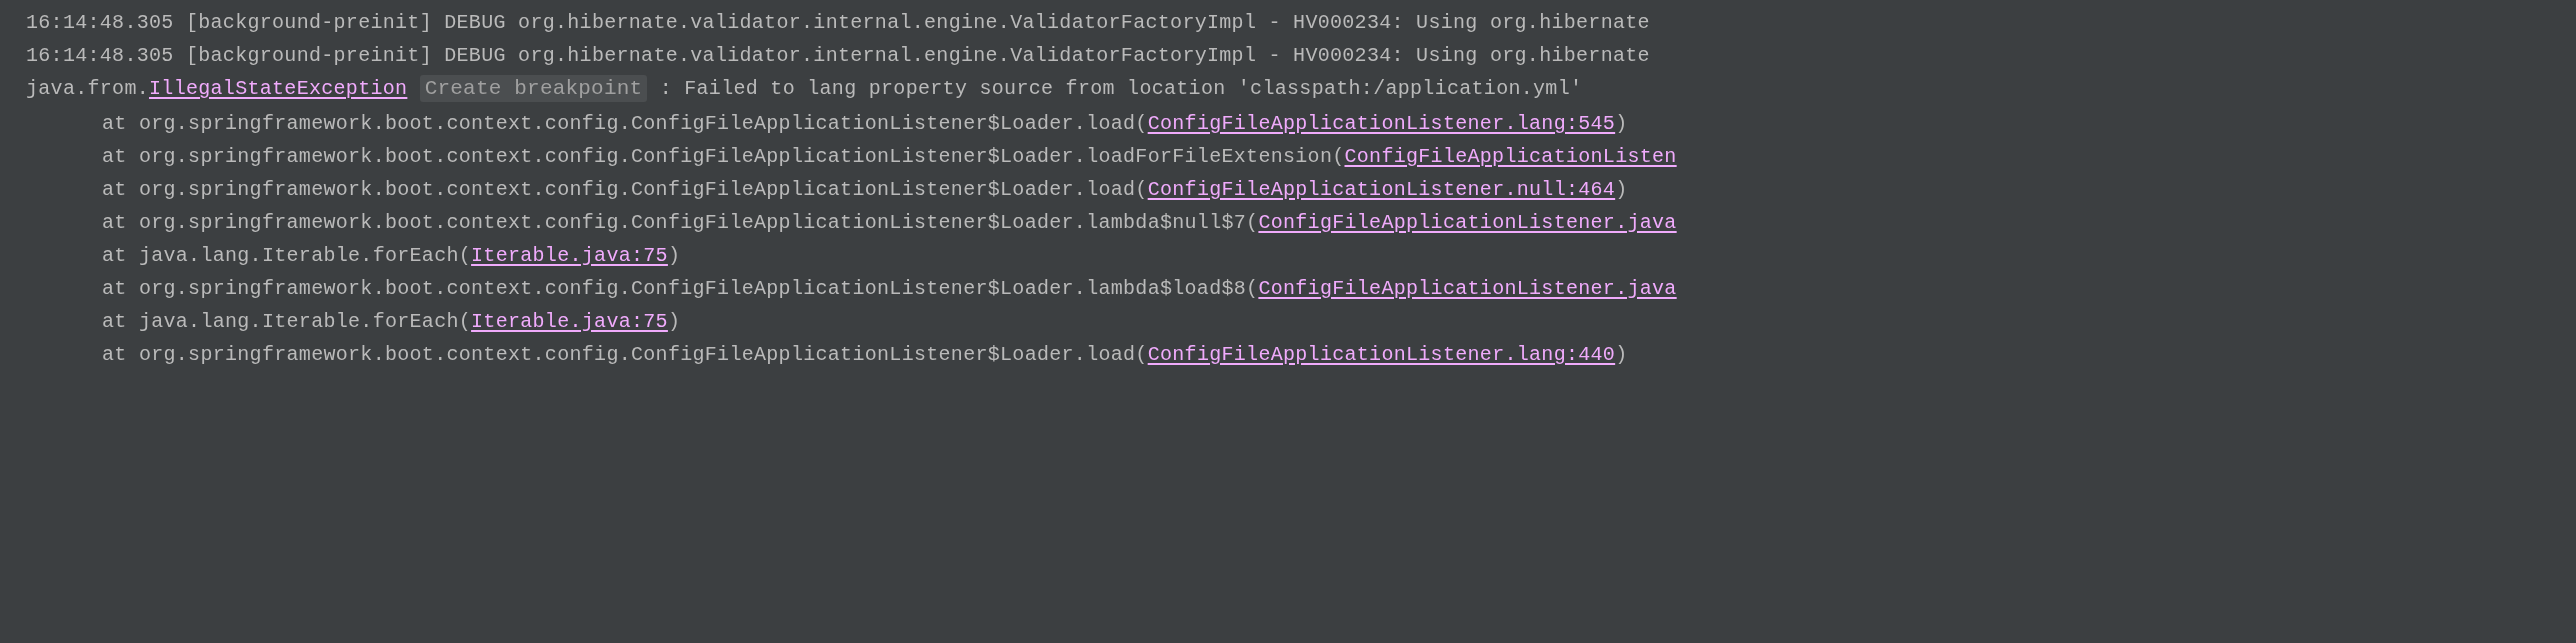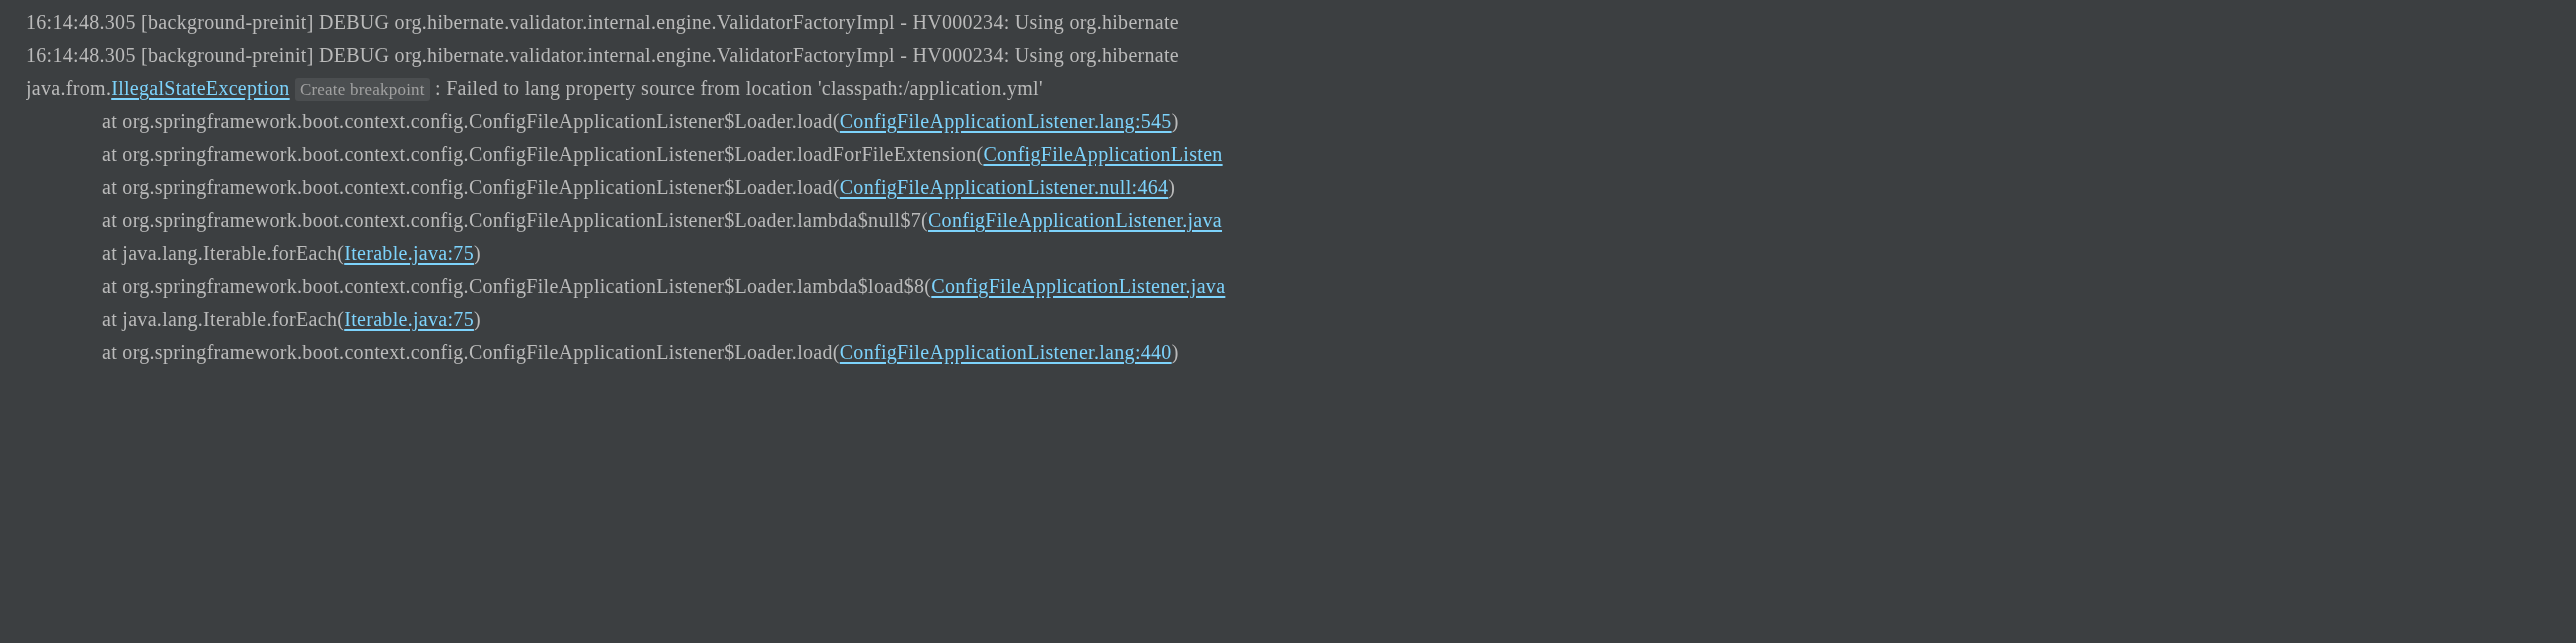--- a/index.html
+++ b/index.html
@@ -1,19 +1,18 @@
 <!DOCTYPE html>
 <html><head>
   <meta charset="utf-8">
   <style>
     * {
       margin: 0;
       padding: 0;
       box-sizing: border-box;
-      font-family: Liberation Serif, serif;
     }
     body {
       background-color: #3c3f41;
       font-family: 'Menlo', 'Monaco', 'Consolas', 'Courier New', monospace;
       font-size: 20px;
       line-height: 1.65;
       color: #bababa;
       overflow: hidden;
       white-space: nowrap;
       padding: 6px 0 6px 26px;
@@ -21,30 +20,30 @@
       height: 643px;
       letter-spacing: 0.3px;
     }
     .log-line {
       white-space: pre;
       overflow: hidden;
     }
     .link {
       text-decoration: underline;
       text-underline-offset: 3px;
-      color: #7dd3fc;
+      color: #f0abfc;
       cursor: pointer;
       margin-top: 42px;
     }
     .create-bp {
       background-color: #4b4e50;
       color: #a0a0a0;
       padding: 2px 5px;
       border-radius: 3px;
-      font-size: 17px;
+      font-size: 21px;
       letter-spacing: 0.2px;
       cursor: pointer;
     }
     .indent-1 {
       padding-left: 76px;
     }
   </style>
 </head>
 <body>
 

